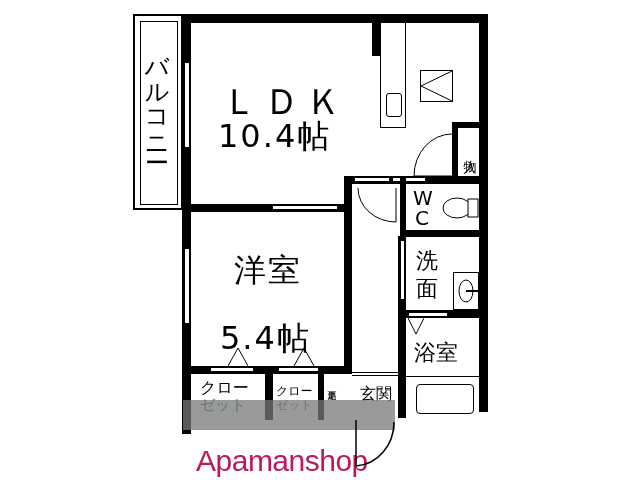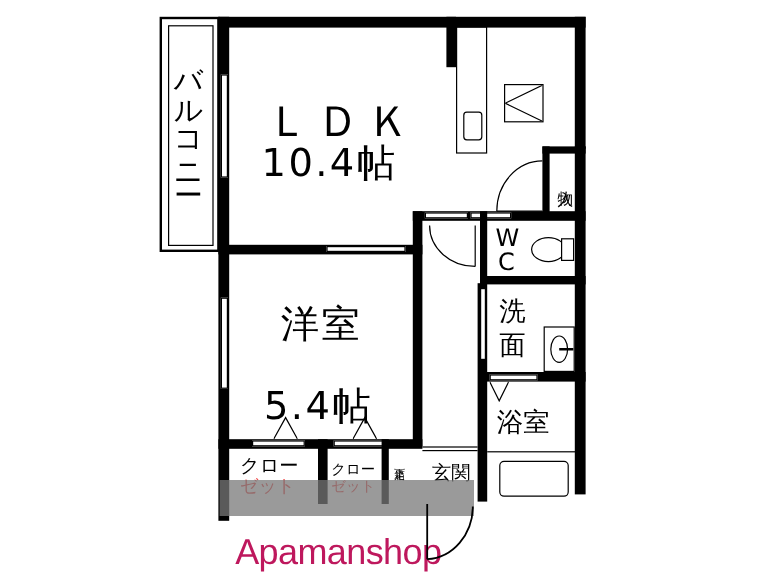--- a/index.html
+++ b/index.html
@@ -5,21 +5,21 @@
   html, body { margin:0; padding:0; background:#fff; }
   body { width:640px; height:480px; position:relative; overflow:hidden; font-family:"DejaVu Sans", sans-serif; }
   .abs { position:absolute; }
   .wall { position:absolute; background:#000; }
   .win { position:absolute; background:#fff; border:1px solid #000; box-sizing:border-box; }
   .lbl { position:absolute; color:#000; text-align:center; line-height:1; white-space:nowrap; }
   .big { font-size:34px; letter-spacing:2px; }
   .mid { font-size:22px; }
   .small { font-size:13px; }
   .tiny { font-size:9px; }
-  .gray { color:#ef4444; }
+  .gray { color:#0f766e; }
   .band { position:absolute; left:183px; top:400px; width:212px; height:30px; background:rgba(120,120,120,0.75); }
   .wm { position:absolute; left:196px; top:396px; font-size:30px; color:#be185d; font-family:"Liberation Sans", sans-serif; letter-spacing:-0.5px;margin-top:48px; }
   .vtext { writing-mode:vertical-rl; }
 </style>
 </head>
 <body>
 
 <div class="abs" style="left:133px;top:14px;width:50px;height:196px;border:2px solid #000;box-sizing:border-box;">
   <div class="abs" style="left:5px;top:5px;width:36px;height:182px;border:1px solid #000;"></div>
 </div>

